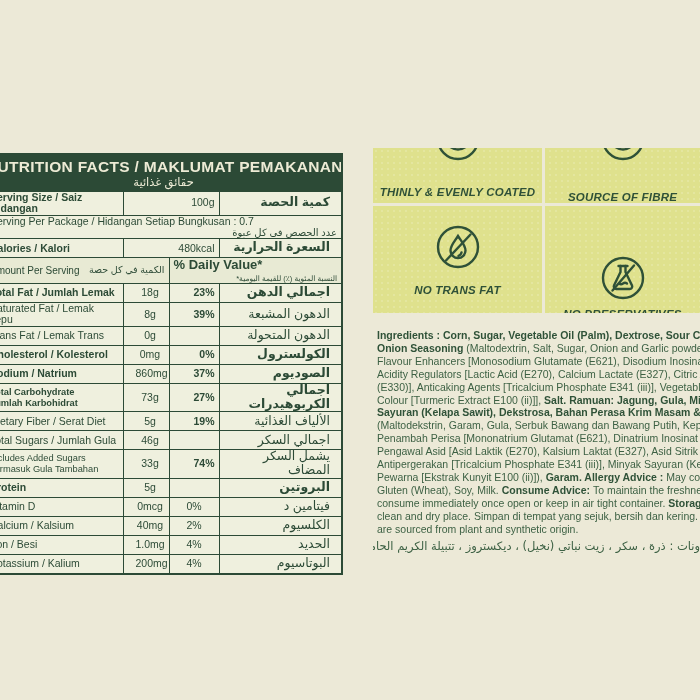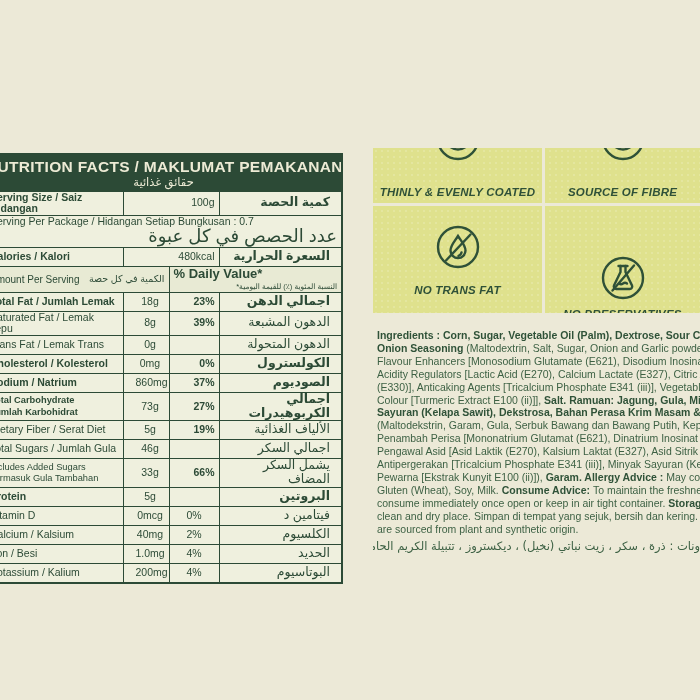--- a/index.html
+++ b/index.html
@@ -24,39 +24,39 @@
   .band .t2{font-size:11.5px;margin-top:1px;}
   .nft .lbl{text-align:left;}
   .nft .b{font-weight:bold;}
   .nft .val{text-align:right;font-weight:normal;}
   .nft .amt{text-align:center;padding-left:12px;}
   .nft .dv{text-align:center;}
   .nft .dv.b{font-weight:bold;text-align:right;}
   .nft .ar{text-align:right;font-size:12.5px;padding-right:11px;direction:rtl;}
   .nft .two div{font-size:9.3px;line-height:1.2;}
   .nft .fullrow{font-size:10.5px;white-space:nowrap;}
-  .nft .fullrow .ar-inline{float:right;font-size:18px;direction:rtl;}
+  .nft .fullrow .ar-inline{float:right;font-size:10px;direction:rtl;}
   .nft tr.hdr td{background:#E8EAD4;}
   .nft .hcell-en{font-size:10px;}
   .nft .hcell-ar{float:right;font-size:9.5px;direction:rtl;}
   .nft .hdv-en{font-size:13px;font-weight:bold;}
   .nft .hdv-ar{float:right;font-size:7.5px;direction:rtl;padding-top:2px;}
   
   .panel{
     position:absolute;left:373px;top:148px;width:327px;height:165px;
     background:#DFE18D;overflow:hidden;
     background-image:radial-gradient(rgba(255,255,255,.16) 1px,transparent 1.2px);
     background-size:6px 6px;
     font-style:italic;
   }
   .panel .vdiv{position:absolute;left:169px;top:0;width:3px;height:100%;background:#ECE9D7;}
   .panel .hdiv{position:absolute;left:0;top:55px;width:100%;height:3px;background:#ECE9D7;}
   .q{position:absolute;display:flex;flex-direction:column;align-items:center;}
   .q.tl{left:0;top:0;width:169px;height:55px;justify-content:flex-end;padding-bottom:5px;box-sizing:border-box;}
-  .q.tr{left:172px;top:0;width:155px;height:55px;justify-content:flex-end;padding-bottom:5px;box-sizing:border-box;}
+  .q.tr{left:172px;top:0;width:155px;height:55px;justify-content:flex-end;box-sizing:border-box;}
   .q.bl{left:0;top:58px;width:169px;height:107px;justify-content:center;gap:14px;}
   .q.br{left:172px;top:58px;width:155px;height:107px;justify-content:center;gap:7px;margin-top:28px;}
   .cap{font-weight:bold;font-size:11.5px;letter-spacing:.2px;color:#2F5138;white-space:nowrap;}
   .icon-part{position:absolute;top:-32px;left:50%;margin-left:-23px;}
   .q svg{display:block;}
   
   .ingredients{
     position:absolute;left:377px;top:329px;width:323px;overflow:hidden;
     font-size:10.5px;line-height:12.9px;color:#3D6144;
   }
@@ -157,21 +157,21 @@
             <td class="amt">46g</td>
             <td class="dv"></td>
             <td class="ar">اجمالي السكر</td>
           </tr>
           <tr>
             <td class="lbl two">
               <div>Includes Added Sugars</div>
               <div>Termasuk Gula Tambahan</div>
             </td>
             <td class="amt">33g</td>
-            <td class="dv b">66%</td>
+            <td class="dv b">74%</td>
             <td class="ar">يشمل السكر المضاف</td>
           </tr>
           <tr>
             <td class="lbl b">Protein</td>
             <td class="amt">5g</td>
             <td class="dv"></td>
             <td class="ar b">البروتين</td>
           </tr>
           <tr>
             <td class="lbl">Vitamin D</td>

